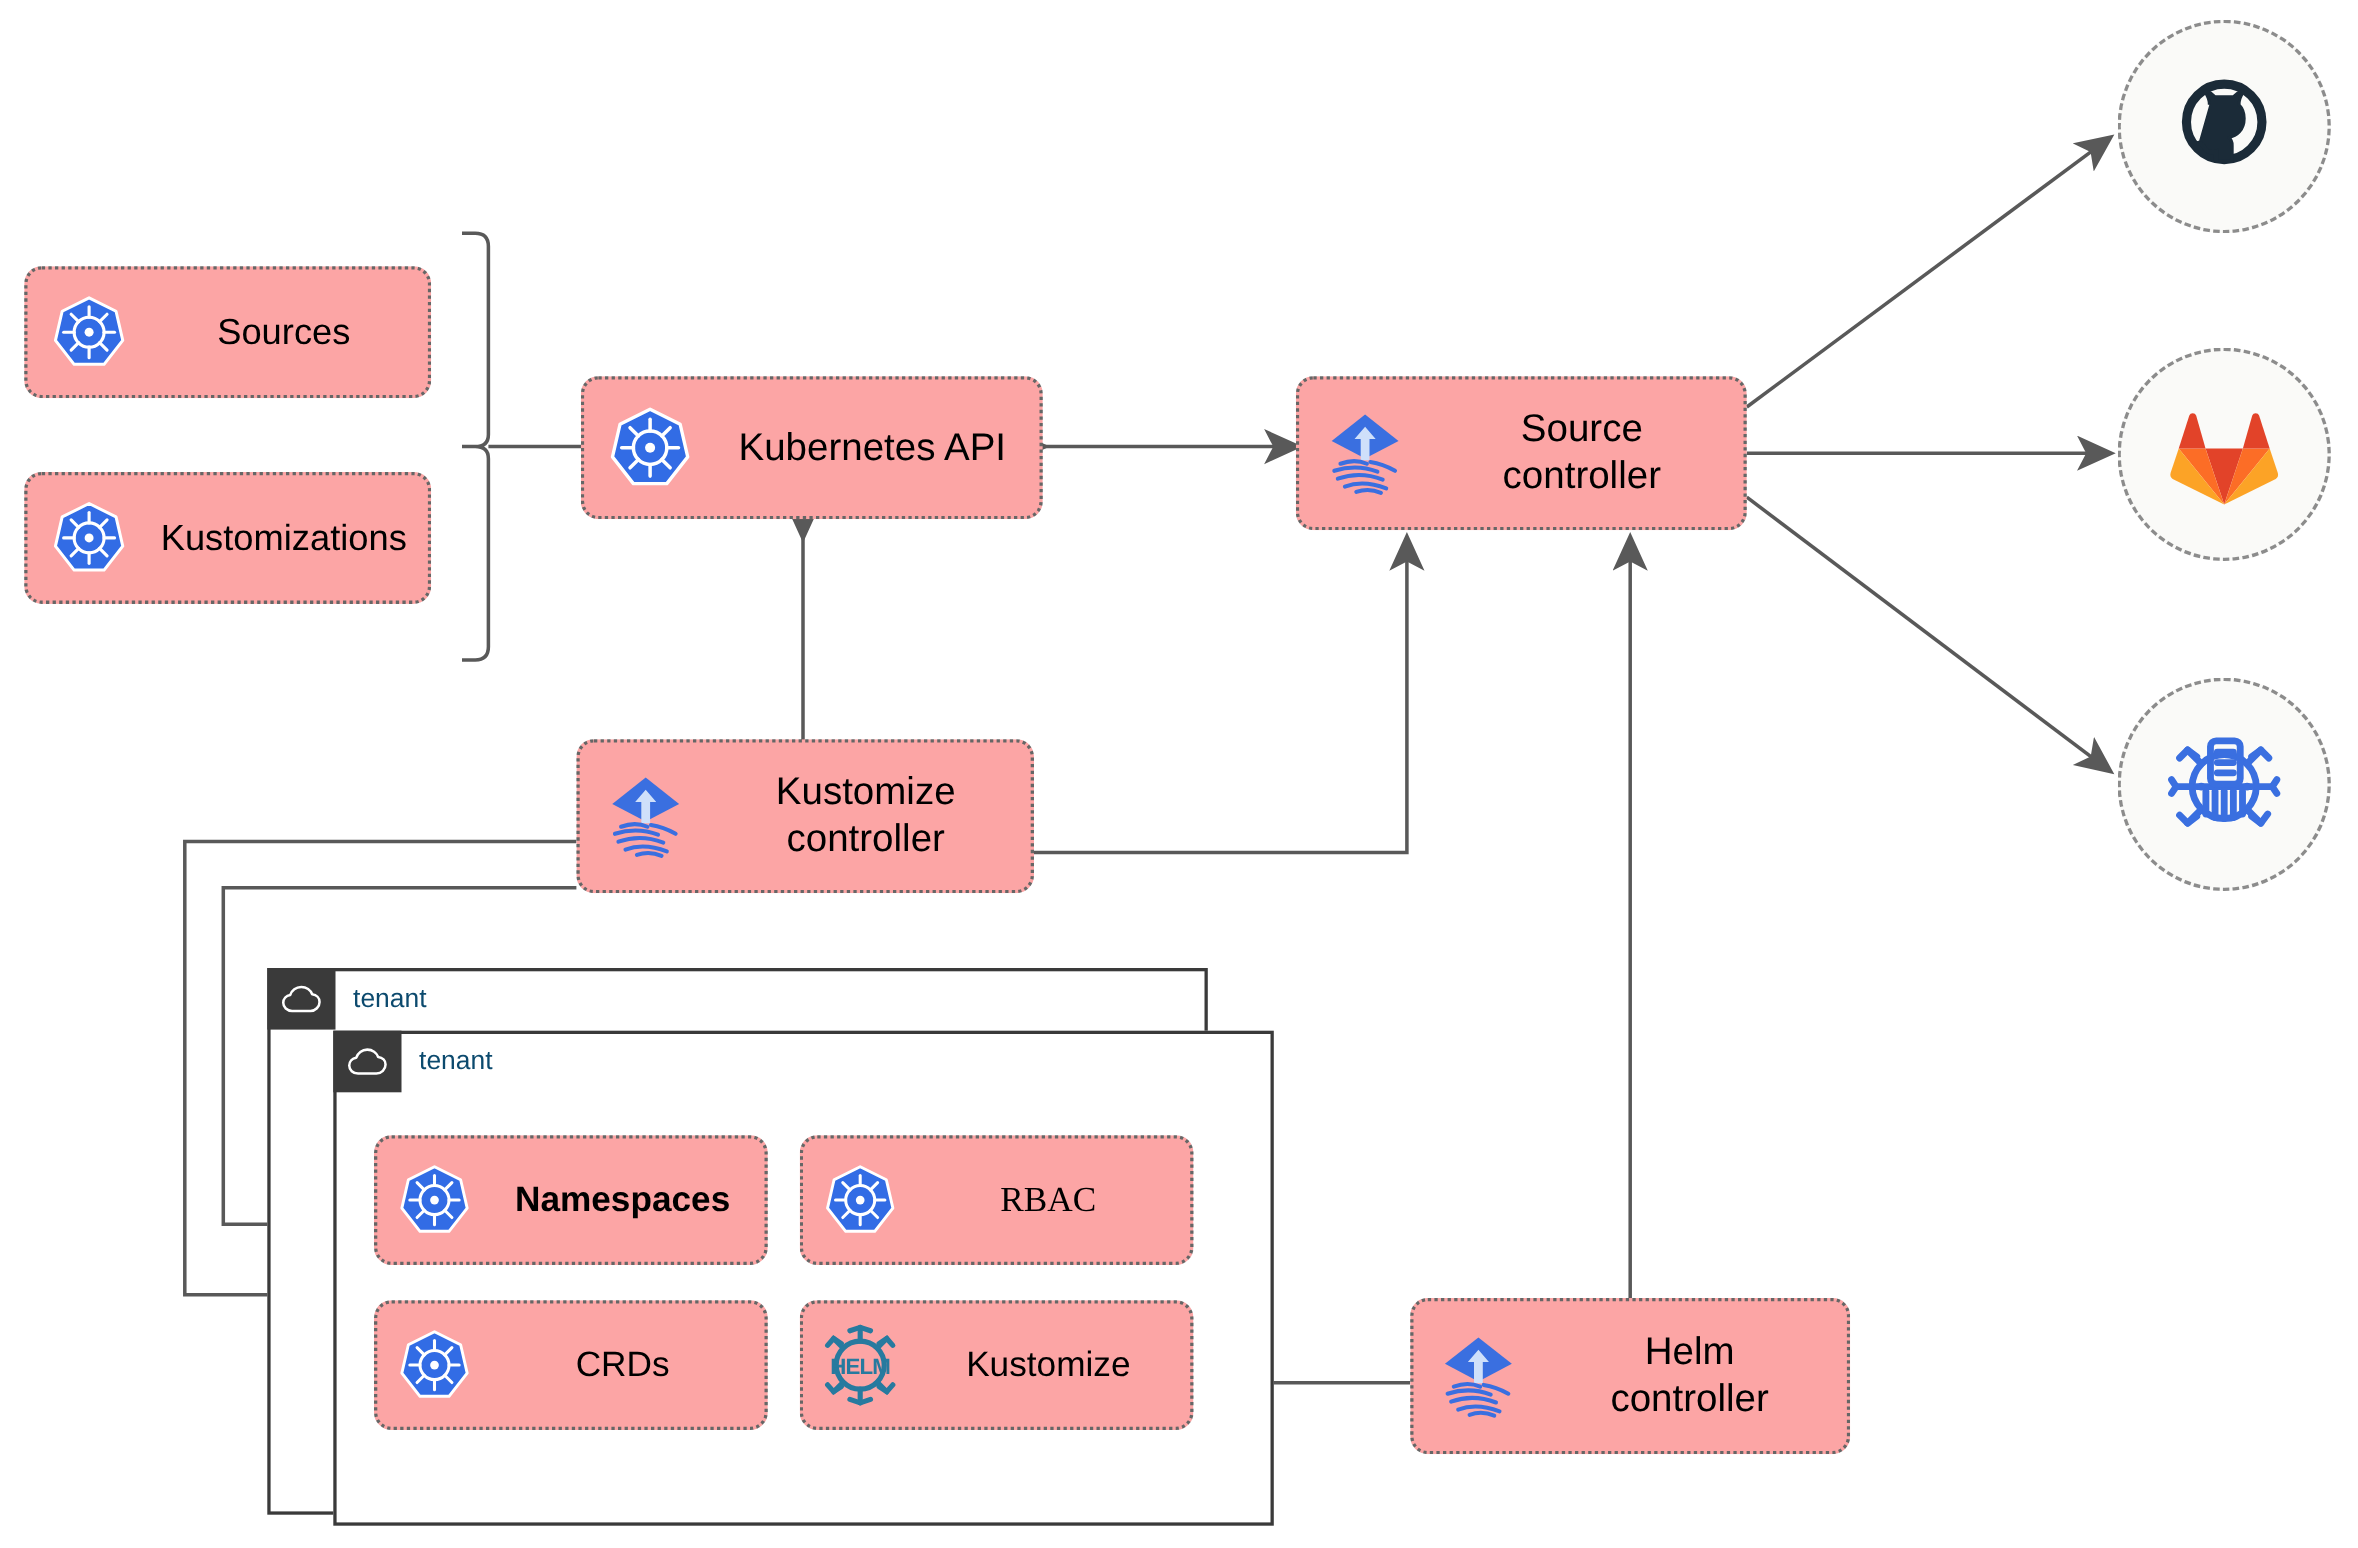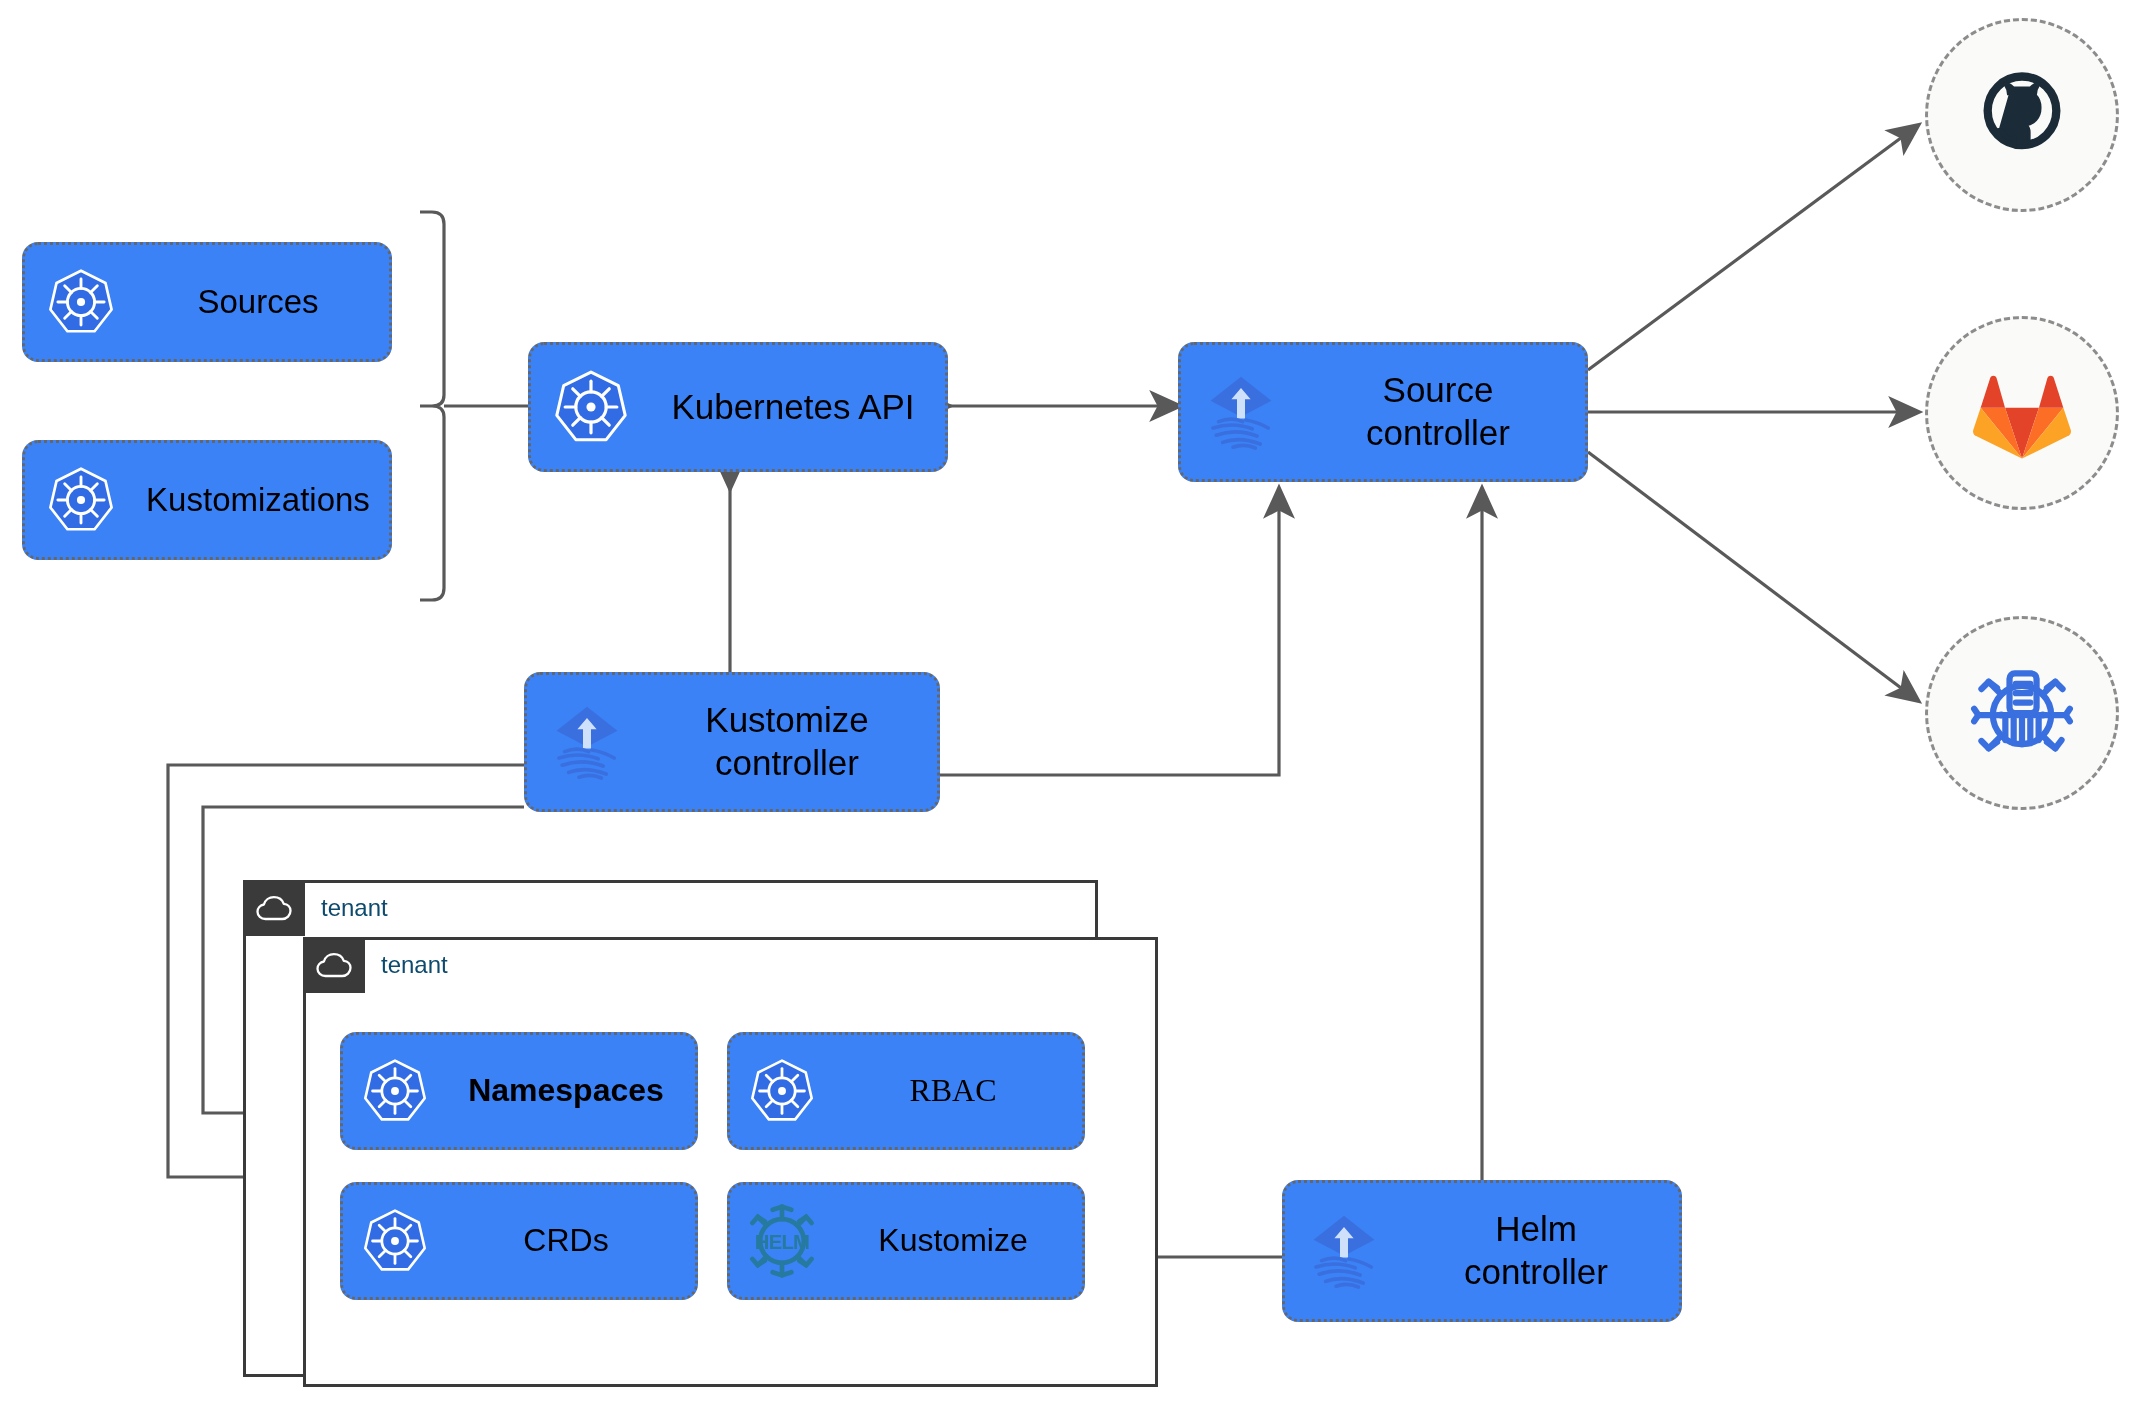--- a/index.html
+++ b/index.html
@@ -20,21 +20,21 @@
     left: 0;
     top: 0;
     width: 2144px;
     height: 1407px;
     pointer-events: none;
   }
   
   .node {
     position: absolute;
     box-sizing: border-box;
-    background: #3b82f6;
+    background: #fca5a5;
     border: 3px dotted #666666;
     border-radius: 16px;
     display: flex;
     align-items: center;
     z-index: 5;
   }
   .node .ico {
     flex: 0 0 auto;
     display: flex;
     align-items: center;
@@ -176,21 +176,21 @@
           <line x1="64" y1="64" x2="74" y2="74"></line>
           <line x1="74" y1="26" x2="64" y2="36"></line>
           <line x1="36" y1="64" x2="26" y2="74"></line>
         </g>
         <circle cx="50" cy="50" r="6" fill="#ffffff"></circle>
       </svg>
     </div>
     <div class="lbl" style="font-size:33px;">Sources</div>
   </div>
 
-  <div class="node" style="left:22px; top:440px; width:370px; height:120px;">
+  <div class="node" style="left:22px; top:429px; width:370px; height:120px;">
     <div class="ico" style="width:112px;">
       <svg width="68" height="68" viewBox="0 0 100 100" aria-hidden="true">
         <path d="M50 4 L86 22 L95 61 L70 93 L30 93 L5 61 L14 22 Z" fill="#326CE5" stroke="#ffffff" stroke-width="4" stroke-linejoin="round"></path>
         <g fill="none" stroke="#ffffff" stroke-width="4.2" stroke-linecap="round">
           <circle cx="50" cy="50" r="20"></circle>
           <line x1="50" y1="16" x2="50" y2="30"></line>
           <line x1="50" y1="70" x2="50" y2="84"></line>
           <line x1="16" y1="50" x2="30" y2="50"></line>
           <line x1="70" y1="50" x2="84" y2="50"></line>
           <line x1="26" y1="26" x2="36" y2="36"></line>

